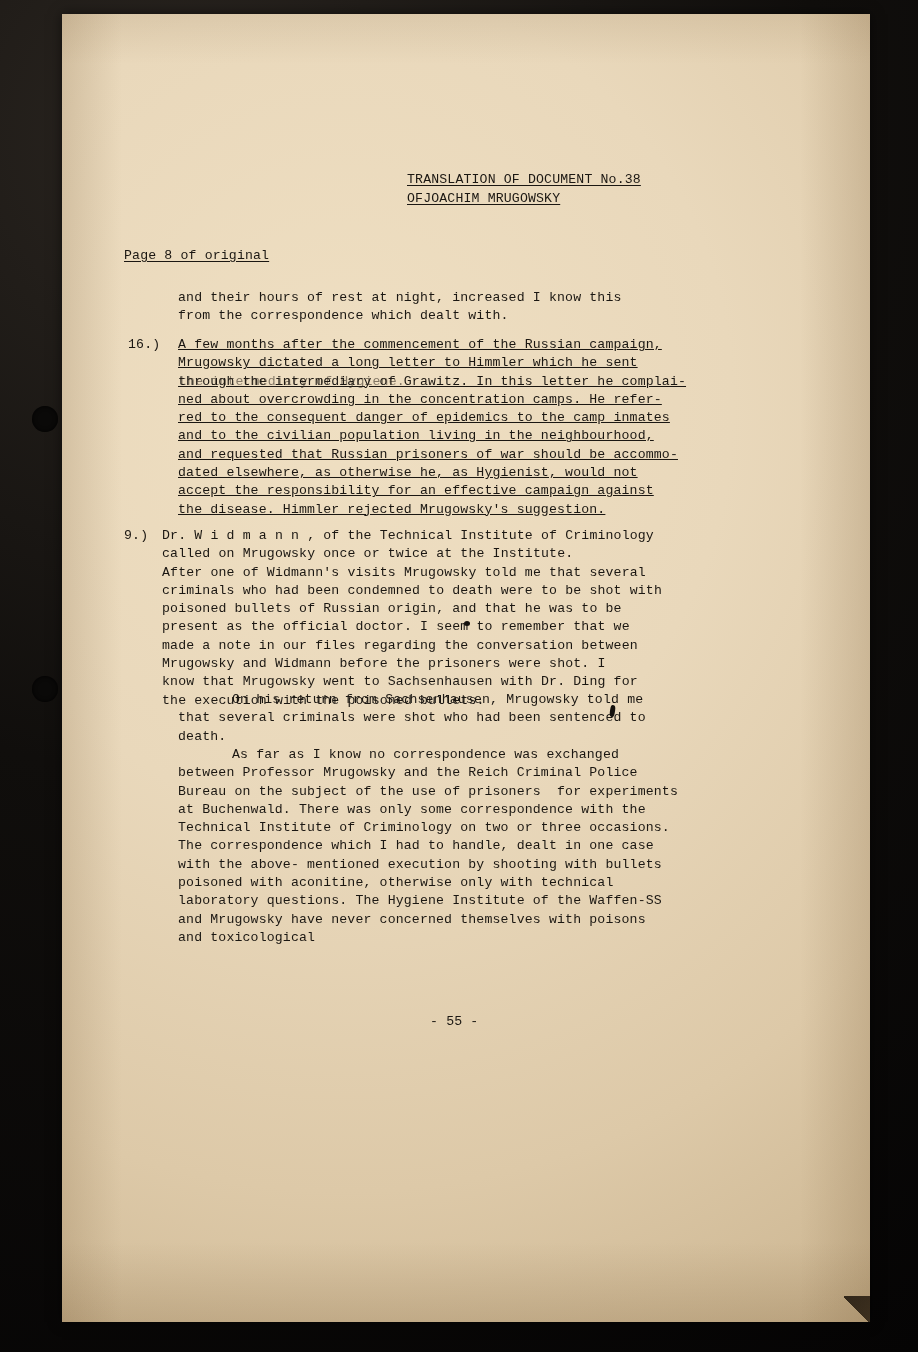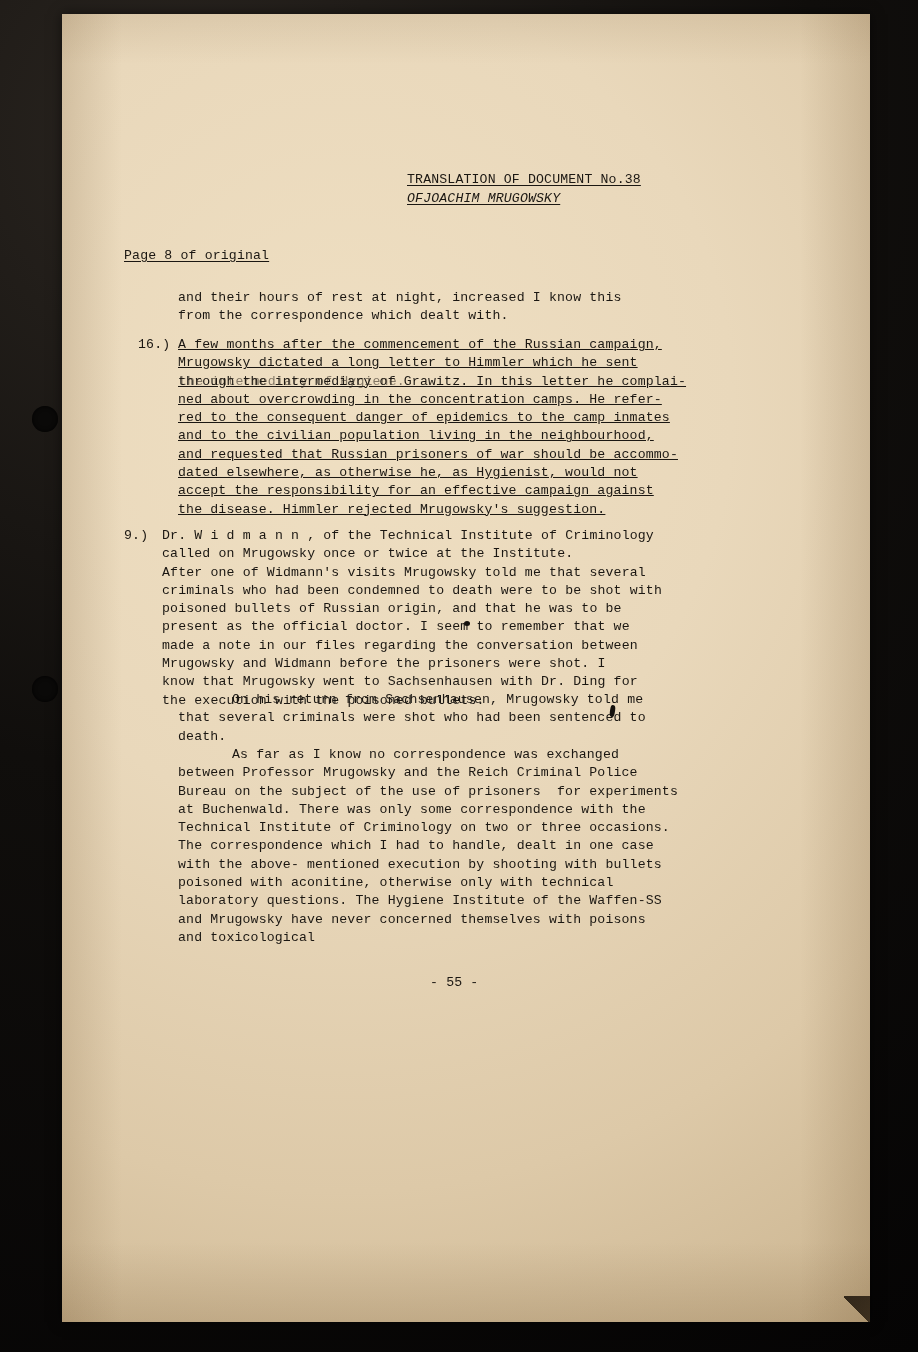--- a/index.html
+++ b/index.html
@@ -80,36 +80,36 @@
     letter-spacing: 0.15px;
     border-radius: 15px;
   }
   .blk { position: absolute; white-space: pre; }
   .u { text-decoration: underline; text-underline-offset: 2px; }
   #doc-title {
     left: 345px;
     top: 156px;
     line-height: 19px;
   }
-  #doc-title .l2 { display: block; font-style: italic; }
+  #doc-title .l2 { display: block; }
   #page-of-original {
     left: 62px;
     top: 233px;
   }
   #para-intro {
     left: 116px;
     top: 275px;
   }
-  #num16 { left: 76px; top: 322px; }
+  #num16 { left: 66px; top: 322px; }
   #para16 { left: 116px; top: 322px; text-decoration: underline; }
   #num17 { left: 62px; top: 513px; }
   #para17 { left: 100px; top: 513px; }
   #para17b { left: 116px; top: 677px; }
   #para17c { left: 116px; top: 732px; }
-  #page-number { left: 368px; top: 960px; text-align: center; }
+  #page-number { left: 368px; top: 999px; text-align: center; }
 
   
   .strikeover {
     position: absolute;
     white-space: pre;
     color: #241e17;
     opacity: 0.92;
   }
   .strikeover.ghost {
     color: #2b241b;

